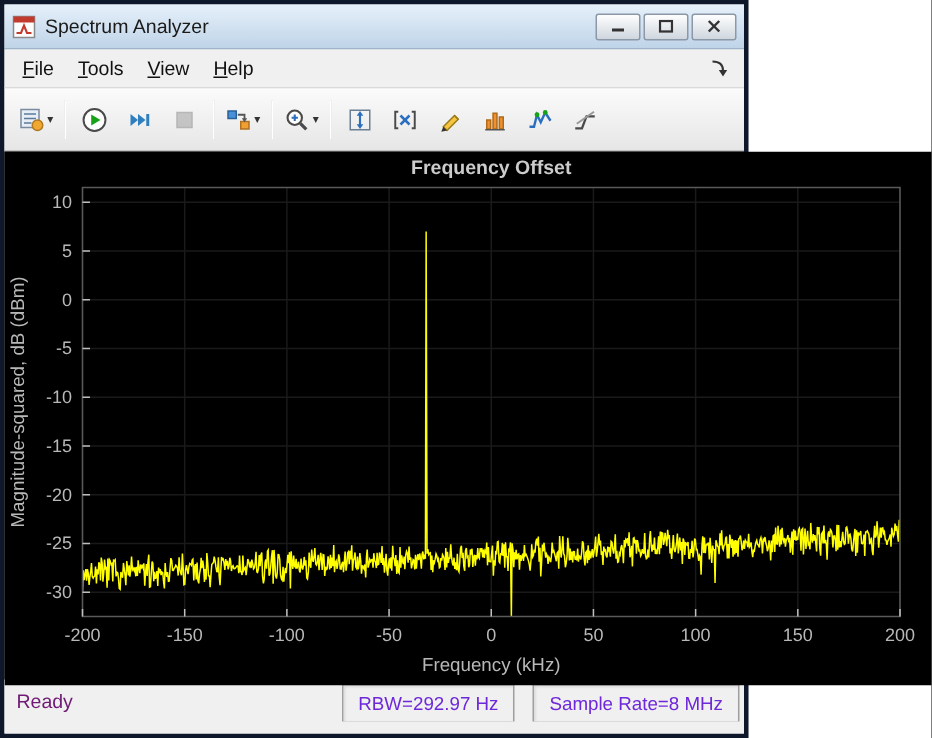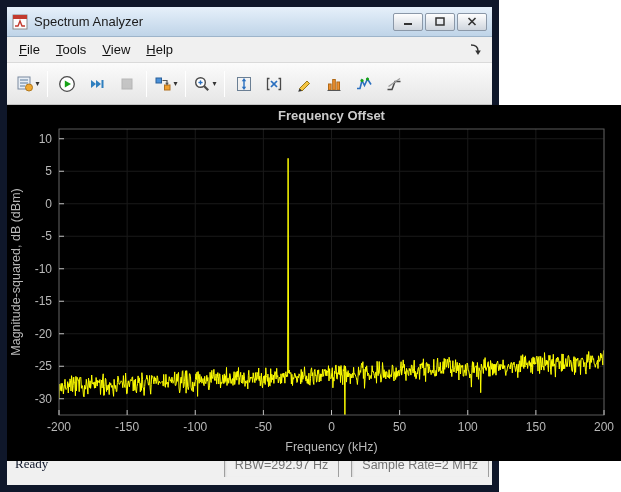--- a/index.html
+++ b/index.html
@@ -4,21 +4,21 @@
 <style>
   * { box-sizing: border-box; margin: 0; padding: 0; }
   html,body { width: 621px; height: 492px; }
   body {
     font-family: "Liberation Sans", sans-serif;
     background: #ffffff;
     overflow: hidden;
   }
   .window {
     width: 499px; height: 492px;
-    border: 7px solid #0f172a;
+    border: 3px solid #0f172a;
     background: #f0f0f0;
     display: flex; flex-direction: column;
   }
   
   .titlebar {
     height: 30px; flex: 0 0 30px;
     background: linear-gradient(#e6f0fa, #bfd4e8);
     border-bottom: 1px solid #9db4ca;
     display: flex; align-items: center;
     padding: 0 5px;
@@ -72,27 +72,27 @@
   .plot svg { position: absolute; left: 0; top: 0;
     font-family: "Liberation Sans", sans-serif; }
   
   .statusbar {
     height: 28px; flex: 0 0 28px;
     border-top: 1px solid #b8b8b8;
     background: #f0f0f0;
     display: flex; align-items: stretch;
     font-size: 13px;
   }
-  .status-ready { flex: 1 1 auto; display: flex; align-items: center; padding-left: 8px; color: #0f172a; font-family: Liberation Serif, serif; }
+  .status-ready { flex: 1 1 auto; display: flex; align-items: center; padding-left: 8px; color: #701a75; }
   .status-cell {
     display: flex; align-items: center;
     margin: 2px 6px; padding: 12px 10px;
     border: 1px solid #9f9f9f;
     box-shadow: inset 1px 1px 2px rgba(0,0,0,0.10);
-    white-space: nowrap; color: #737373; font-size: 12.5px;
+    white-space: nowrap; color: #6d28d9; font-size: 12.5px;
   }
   .status-cell:last-child { margin-right: 3px; }
   .bottom-frame { height: 8px; flex: 0 0 8px; background: #f0f0f0; }
 </style>
 </head>
 <body>
 
 <div class="window">
 
   <div class="titlebar">
@@ -317,17 +317,17 @@
         <text x="45" y="297.75" fill="#b8b8b8" font-size="12" text-anchor="end">-30</text>
         <text x="324.5" y="15" fill="#cccccc" font-size="13" font-weight="bold" text-anchor="middle">Frequency Offset</text>
         <text x="324.5" y="346" fill="#b8b8b8" font-size="12.5" text-anchor="middle">Frequency (kHz)</text>
         <text x="13" y="167" fill="#b8b8b8" font-size="12.5" text-anchor="middle" transform="rotate(-90 13 167)">Magnitude-squared, dB (dBm)</text>
       </svg>
   </div>
 
   <div class="statusbar">
     <div class="status-ready">Ready</div>
     <div class="status-cell">RBW=292.97 Hz</div>
-    <div class="status-cell">Sample Rate=2 MHz</div>
+    <div class="status-cell">Sample Rate=8 MHz</div>
   </div>
   <div class="bottom-frame"></div>
 
 </div>
 
 </body></html>

